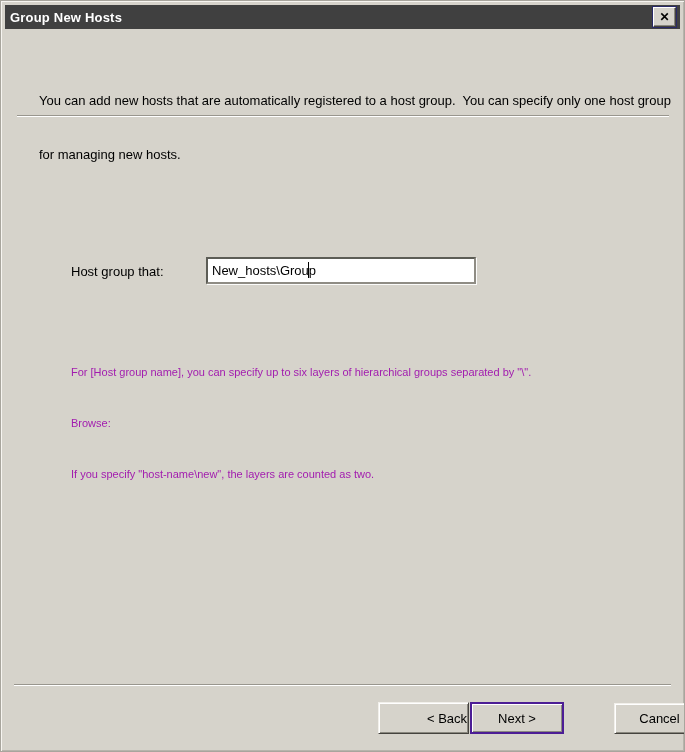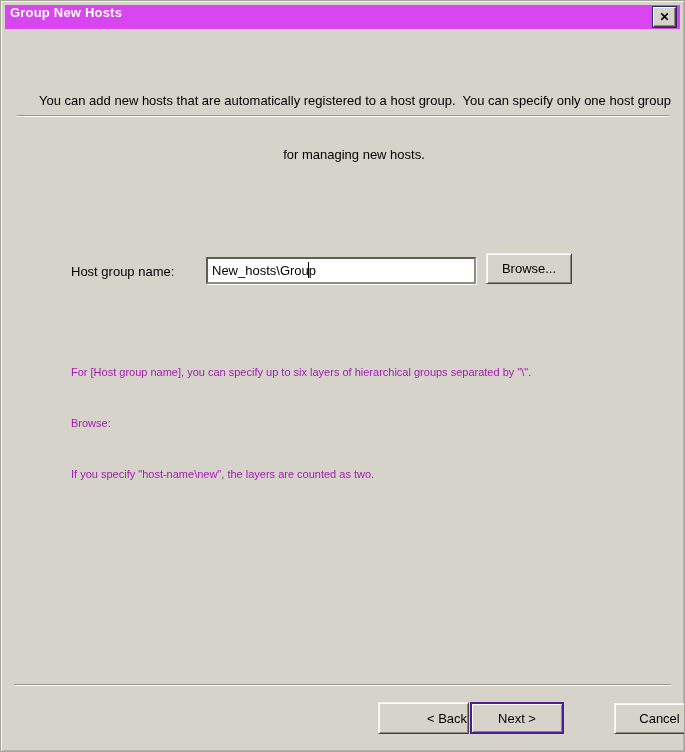--- a/index.html
+++ b/index.html
@@ -12,22 +12,22 @@
     position: relative;
     width: 685px; height: 752px;
     background: #d6d3cb;
     border: 1px solid #a8a59d;
     box-shadow: inset 1px 1px 0 #f7f5f1, inset -1px -1px 0 #b7b4ac;
     overflow: hidden;
   }
   .titlebar {
     position: absolute;
     left: 4px; top: 4px; right: 4px; height: 24px;
-    background: #d946ef;
-    display: flex; 
+    background: #404040;
+    display: flex; align-items: center;
   }
   .title-text {
     color: #ffffff;
     font-size: 13px;
     font-weight: bold;
     padding-left: 5px;
     letter-spacing: 0.2px;
     white-space: pre;
   }
   .close-btn {
@@ -43,21 +43,20 @@
     line-height: 1;
     cursor: default;
   }
   .intro {
     position: absolute;
     left: 38px; top: 55px; width: 630px;
     font-size: 13px;
     line-height: 18px;
     color: #000;
     white-space: pre;
-    text-align: center;
   }
   .separator {
     position: absolute;
     height: 0;
     border-top: 1px solid #99968e;
     border-bottom: 1px solid #ffffff;
   }
   .sep-top { left: 16px; width: 652px; top: 114px; }
   .sep-bottom { left: 13px; width: 657px; top: 683px; }
   .field-label {
@@ -137,28 +136,27 @@
     </span>
   </div>
 
   <div class="intro">
     <div>You can add new hosts that are automatically registered to a host group.  You can specify only one host group</div>
     <div>for managing new hosts.</div>
   </div>
 
   <div class="separator sep-top"></div>
 
-  <label class="field-label">Host group name:</label>
+  <label class="field-label">Host group that:</label>
 
   <div class="input-wrap">
     <input class="text-input" type="text" value="New_hosts\Group" style="">
     <div class="caret"></div>
   </div>
 
-  <button class="btn browse-btn">Browse...</button>
 
   <div class="help">
     <div>For [Host group name], you can specify up to six layers of hierarchical groups separated by "\".</div>
     <div>Browse:</div>
     <div>If you specify "host-name\new", the layers are counted as two.</div>
   </div>
 
   <div class="separator sep-bottom"></div>
 
   <button class="btn bottom-btn back-btn">&lt; Back</button>

